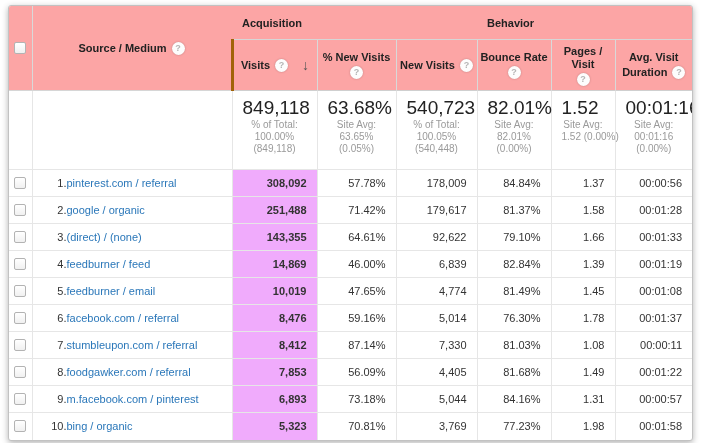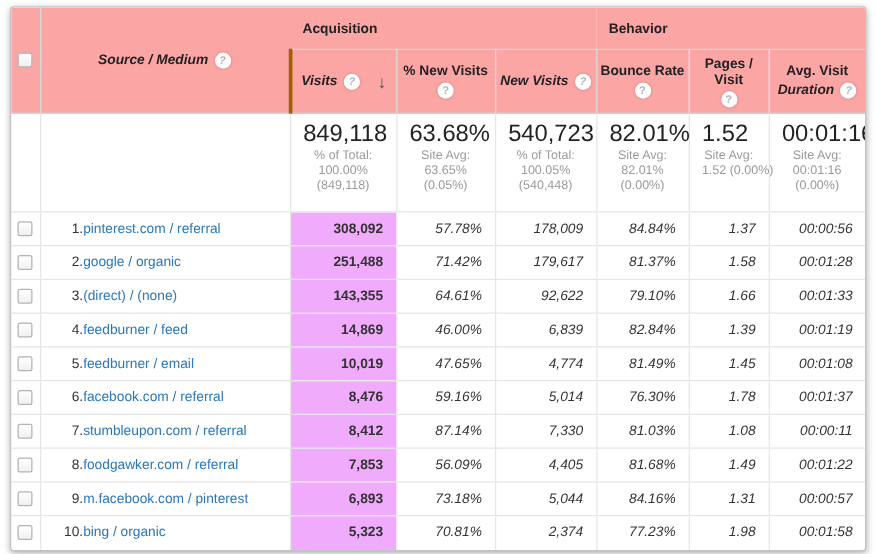--- a/index.html
+++ b/index.html
@@ -19,21 +19,21 @@
   thead .group-row th{height:33px;border-bottom:1px solid #d6d6d6;}
   thead th.group{text-align:left;padding-left:10px;font-size:11px;}
   thead .sub-row th{height:50px;text-align:center;font-size:11px;border-left:1px solid #d9d9d9;}
   thead th.cb-h, thead th.src-h{border-left:none;}
   thead th.src-h{text-align:center;}
   thead tr.sub-row th:first-child{border-left:3px solid #a16207;}
   th.cb-h{border-right:1px solid #d9d9d9;}
   th.span2{height:83px;}
   thead{border-bottom:1px solid #cfcfcf;}
 
-  .h-inline{display:flex;align-items:center;justify-content:center;gap:5px;font-style:italic;}
+  .h-inline{display:flex;align-items:center;justify-content:center;gap:5px;}
   .h-stack{display:flex;flex-direction:column;align-items:center;justify-content:center;gap:2px;line-height:13px;}
 
   .qicon{
     display:inline-flex;width:13px;height:13px;border-radius:50%;
     background:#fdfdfd;color:#b5b5b5;font-size:9px;font-weight:bold;
     align-items:center;justify-content:center;box-shadow:0 0 2px rgba(0,0,0,0.25);
     flex:0 0 auto;
   }
   .sort-arrow{color:#555;font-size:14px;font-weight:normal;margin-left:9px;}
 
@@ -41,21 +41,21 @@
   tbody td:first-child{border-left:none;border-right:1px solid #e6e6e6;padding:0;}
   tbody tr{border-top:1px solid #e6e6e6;}
   tbody tr.summary-row{border-top:none;}
 
   .summary-row td{height:72px;vertical-align:top;padding-top:6px;}
   .big-val{font-size:19px;color:#222;text-align:left;line-height:22px;white-space:nowrap;}
   .sub-line{font-size:10px;color:#9a9a9a;text-align:center;line-height:12px;white-space:nowrap;}
 
   tr.data-row{height:27px;}
   td.col-visits{font-weight:bold;background:#f0abfc;text-align:right;}
-  td.r{text-align:right;font-style:italic;}
+  td.r{text-align:right;}
   .row-num{display:inline-block;width:24px;text-align:right;color:#333;}
   a.src-link{color:#2a77b9;text-decoration:none;}
 
   .checkbox{
     display:inline-block;width:12px;height:12px;border:1px solid #b3b3b3;border-radius:2px;
     background:linear-gradient(#ffffff,#f0f0f0);box-sizing:border-box;vertical-align:middle;
   }
   .cb-wrap{display:flex;align-items:center;justify-content:center;}
 </style>
 </head>
@@ -306,21 +306,21 @@
         </tr>
         <tr class="data-row">
           <td>
               <div class="cb-wrap">
                 <span class="checkbox"></span>
               </div>
             </td>
           <td><span class="row-num">10.</span><a class="src-link" href="#">bing / organic</a></td>
           <td class="col-visits">5,323</td>
           <td class="r">70.81%</td>
-          <td class="r">2,374</td>
+          <td class="r">3,769</td>
           <td class="r">77.23%</td>
           <td class="r">1.98</td>
           <td class="r">00:01:58</td>
         </tr>
       </tbody>
     </table>
   </div>
 </div>
 
 </body></html>

